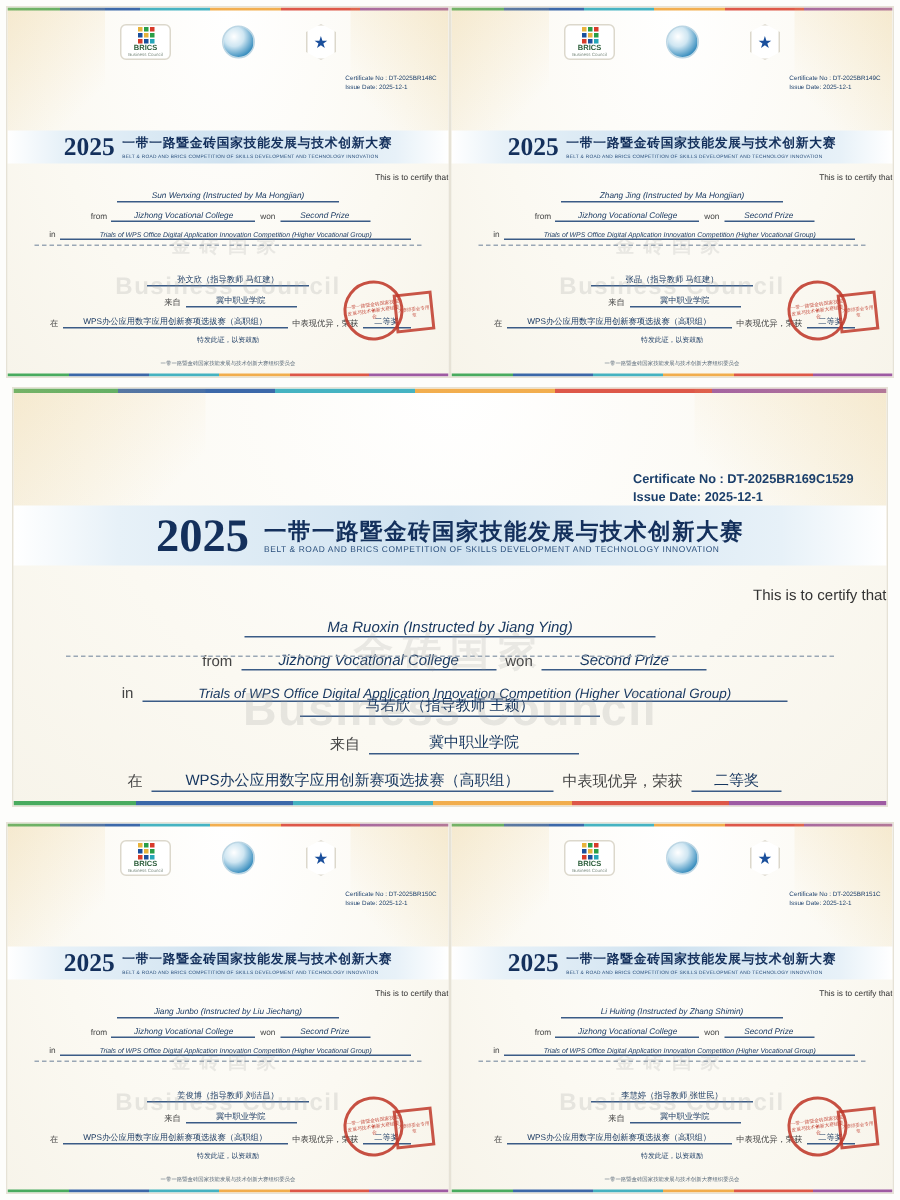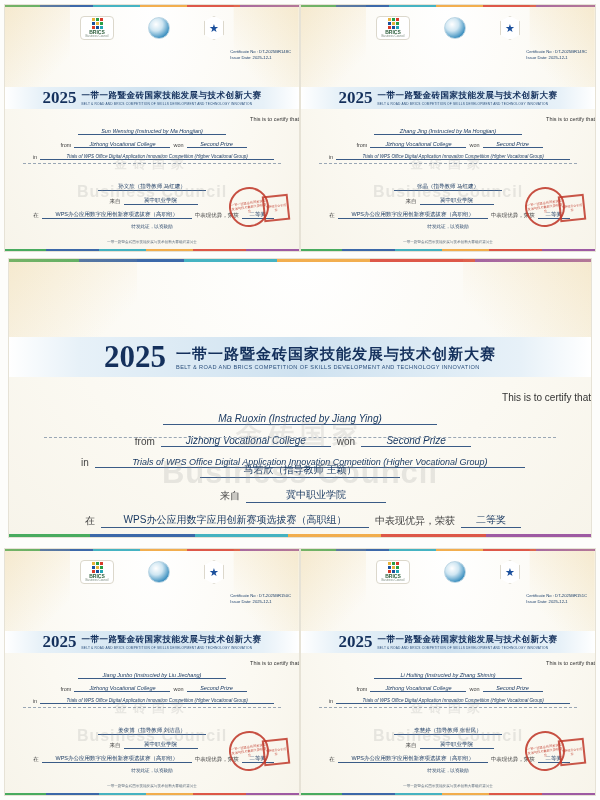--- a/index.html
+++ b/index.html
@@ -442,20 +442,30 @@
     <div class="topbar"></div>
     <div class="flourish-l"></div>
     <div class="flourish-r"></div>
 
     <div class="title-en">
       <span class="a">CERTIFICATE</span>
       <span class="b">OF HONOUR</span>
     </div>
     <div class="title-cn">获奖证书</div>
 
+    <div class="certno">
+      <div>
+        <span class="lbl">Certificate No :</span>
+        <span>DT-2025BR169C1529</span>
+      </div>
+      <div>
+        <span class="lbl">Issue Date:</span>
+        <span>2025-12-1</span>
+      </div>
+    </div>
 
     <div class="band">
       <span class="year">2025</span>
       <span class="band-txt">
         <span class="band-cn" style="display:block">一带一路暨金砖国家技能发展与技术创新大赛</span>
         <span class="band-en" style="display:block">BELT &amp; ROAD AND BRICS COMPETITION OF SKILLS DEVELOPMENT AND TECHNOLOGY INNOVATION</span>
       </span>
     </div>
 
     <div style="position:absolute; left:0; right:0; top:120px;">

